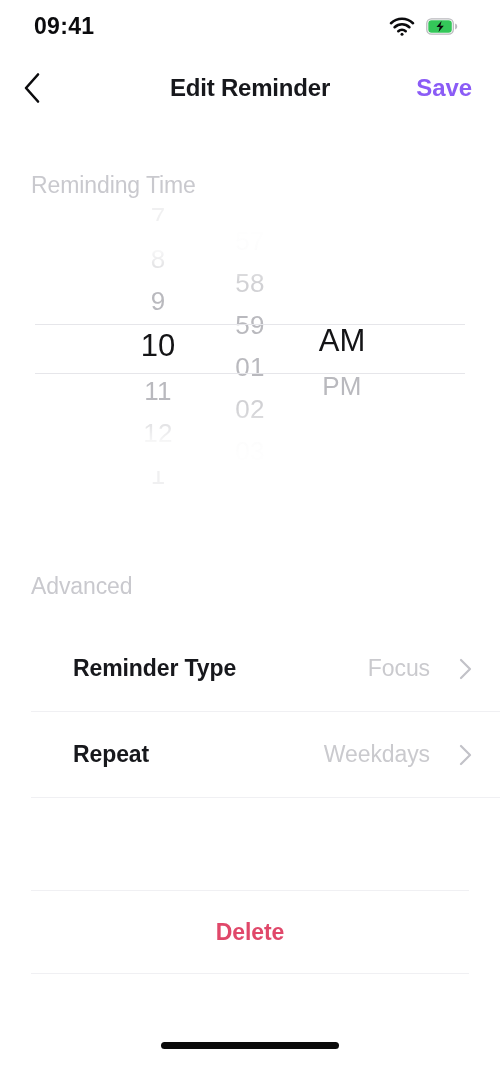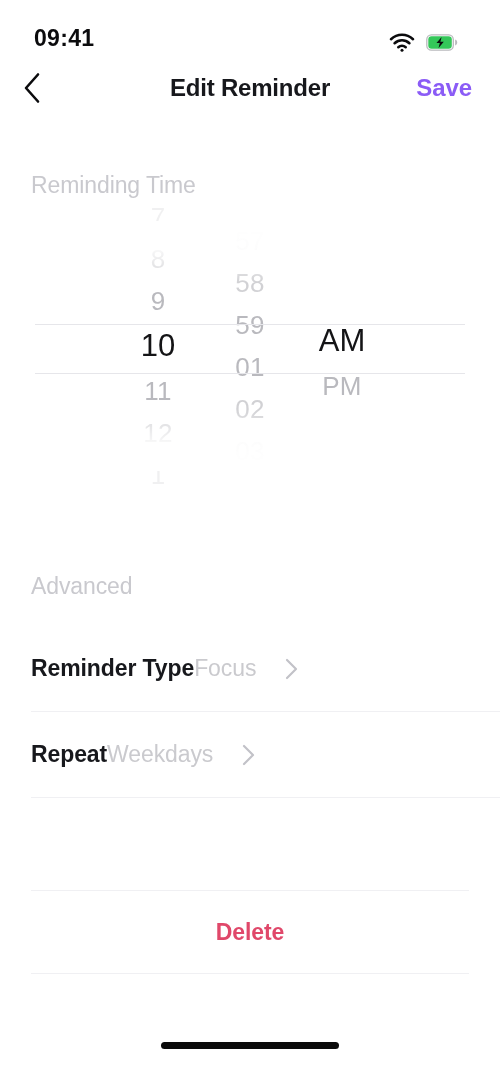--- a/index.html
+++ b/index.html
@@ -16,21 +16,21 @@
   .phone {
     position:relative;
     width:500px; height:1080px;
     background:#ffffff;
     display:flex; flex-direction:column;
   }
 
   
   .statusbar {
     height:52px;
-    display:flex; align-items:flex-end; justify-content:space-between;
+    display:flex; align-items:center; justify-content:space-between;
     padding:0 42px 0 34px;
     flex:0 0 auto;
   }
   .status-time {
     font-size:23px; font-weight:bold; color:#0b0b0d;
     letter-spacing:0.3px;
   }
   .status-right { display:flex; align-items:center; gap:11px; }
   .wifi-icon { width:26px; height:19px; display:block; }
   .battery-icon { width:32px; height:17px; display:block; }
@@ -146,23 +146,24 @@
   .pk-fade.bottom {
     bottom:0;
     background:linear-gradient(to top,#ffffff 8%,rgba(255,255,255,0.82) 48%,rgba(255,255,255,0) 100%);
   }
 
   
   .advanced-block { margin-top:86px; flex:0 0 auto; }
 
   .setting-row {
     height:85px;
-    display:flex; align-items:center; 
+    display:flex; align-items:center; justify-content:space-between;
     padding:0 28px 0 31px;
     cursor:pointer;
+    margin-left:42px;
   }
   .setting-label {
     font-size:23px; font-weight:bold; color:#17181c;
     letter-spacing:-0.1px;
   }
   .setting-right { display:flex; align-items:center; gap:29px; }
   .setting-value {
     font-size:23px; color:#cacace; letter-spacing:-0.1px;
   }
   .chev { display:block; }

